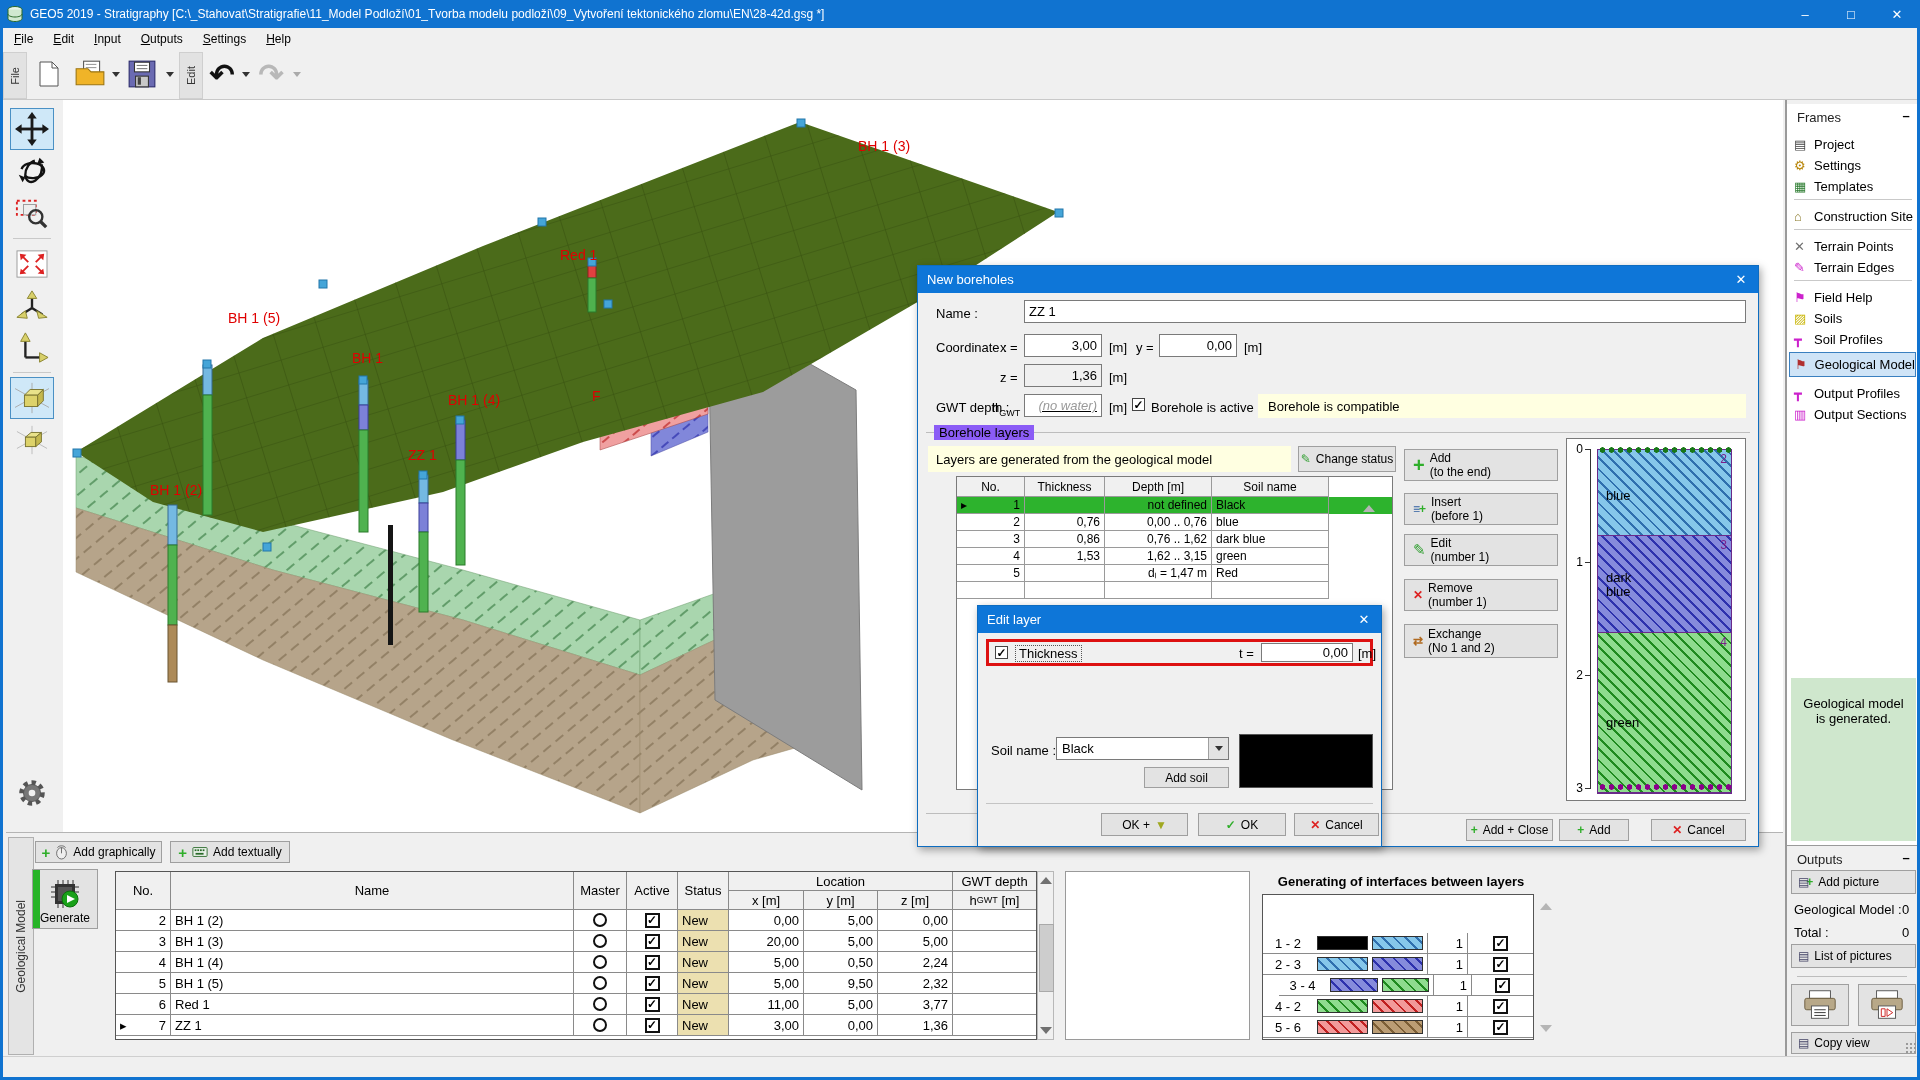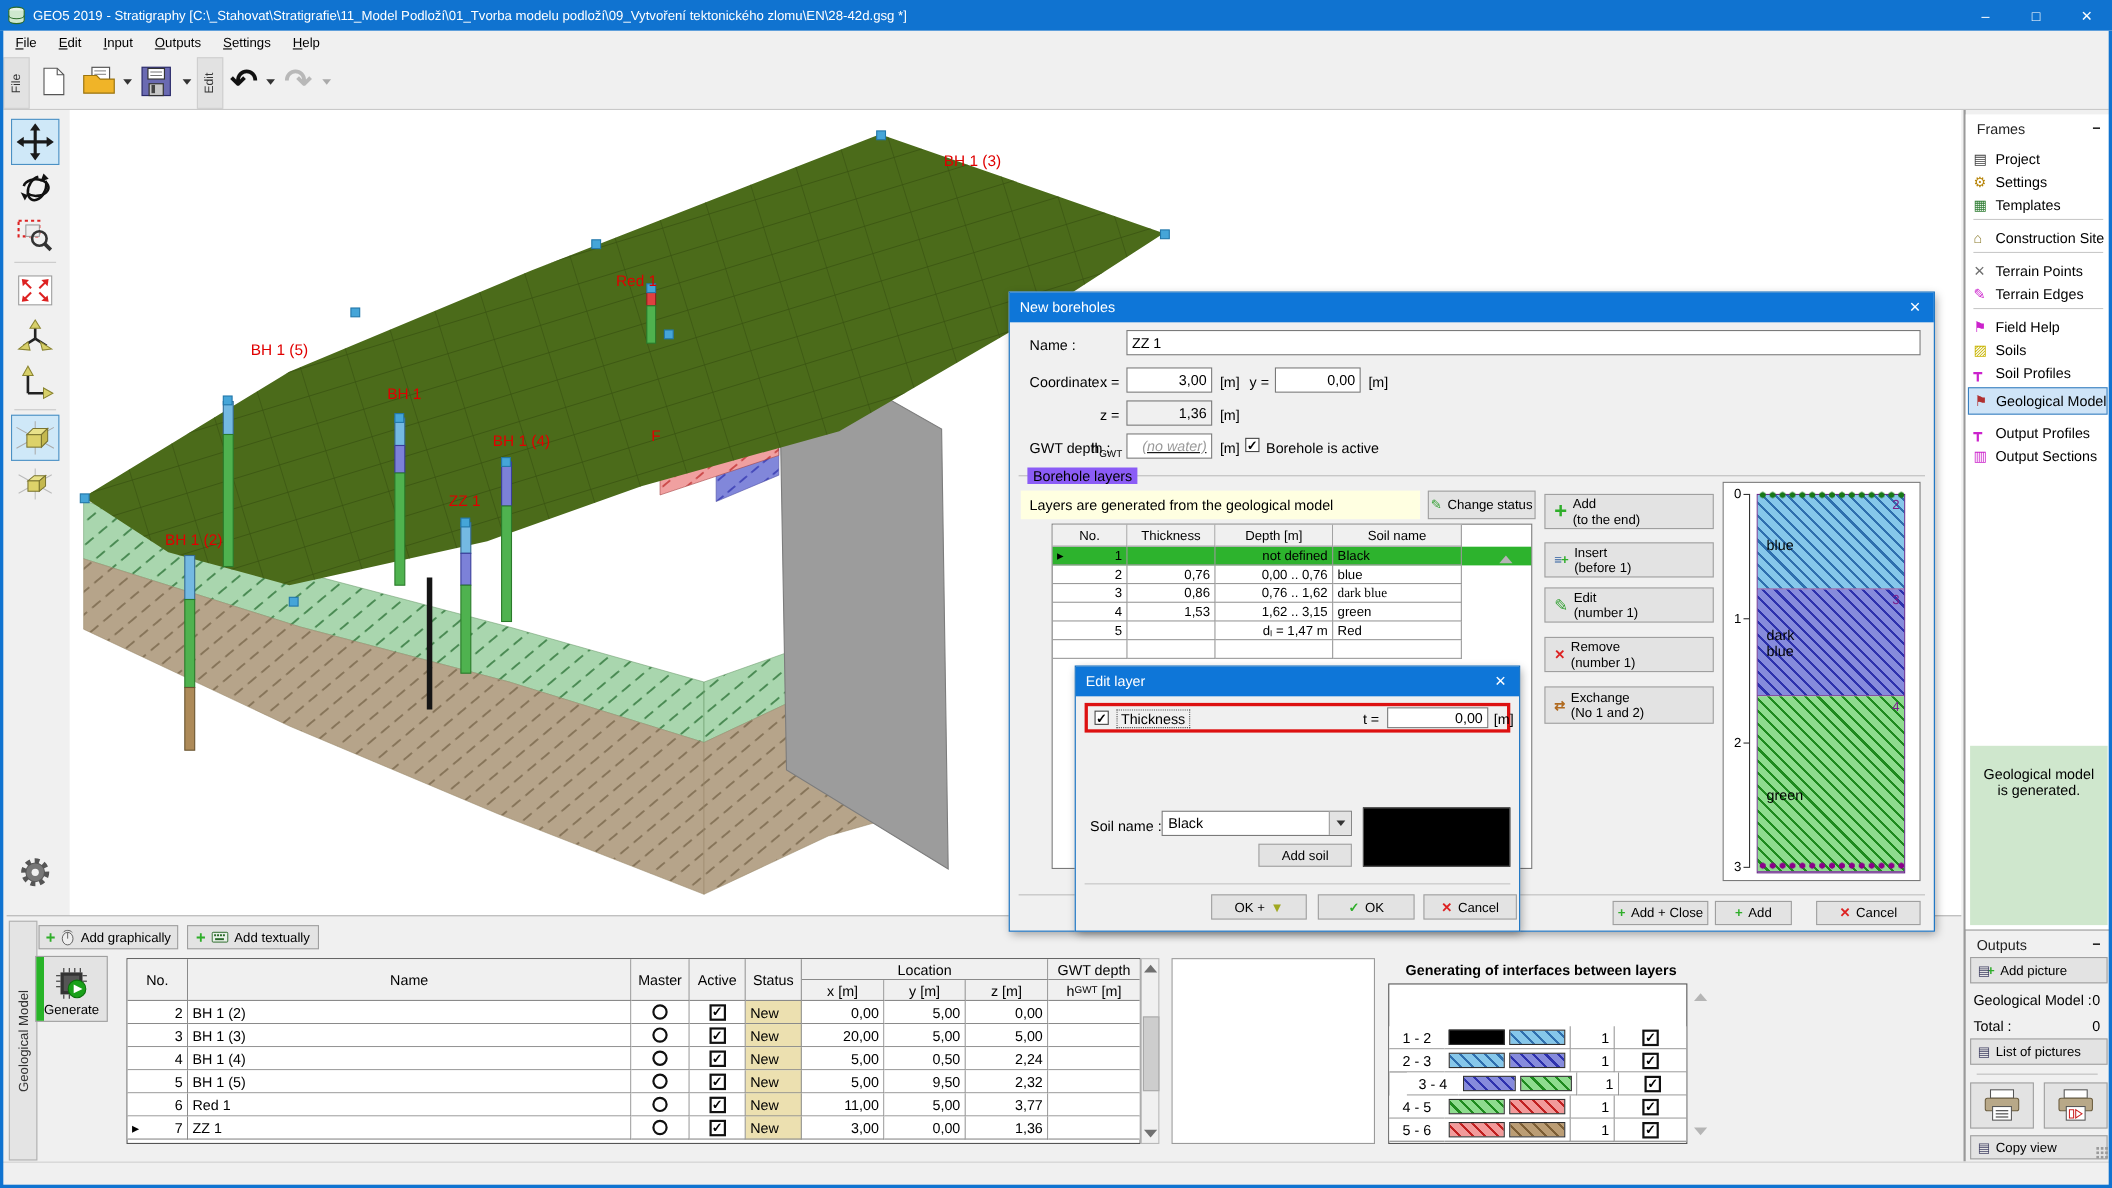--- a/index.html
+++ b/index.html
@@ -579,21 +579,21 @@
           <div class="bt-c" style="width:115px;gap:4px;">
               <span class="hx sw-purple" style="width:52px;height:14px;"></span>
               <span class="hx sw-green" style="width:52px;height:14px;"></span>
             </div>
           <div class="bt-c" style="width:40px;justify-content:flex-end;">1</div>
           <div class="bt-c" style="width:65px;justify-content:center;border-right:none;">
               <span class="chk bold on"></span>
             </div>
         </div>
         <div style="display:flex;height:21px;">
-          <div class="bt-c" style="width:50px;justify-content:center;border-right:none;">4 - 5</div>
+          <div class="bt-c" style="width:50px;justify-content:center;border-right:none;">4 - 2</div>
           <div class="bt-c" style="width:115px;gap:4px;">
               <span class="hx sw-green" style="width:52px;height:14px;"></span>
               <span class="hx sw-red" style="width:52px;height:14px;"></span>
             </div>
           <div class="bt-c" style="width:40px;justify-content:flex-end;">1</div>
           <div class="bt-c" style="width:65px;justify-content:center;border-right:none;">
               <span class="chk bold on"></span>
             </div>
         </div>
         <div style="display:flex;height:21px;">
@@ -737,20 +737,21 @@
     <div class="lbl" style="left:82px;top:104px;">z =</div>
     <input class="inp num dis abs" style="left: 106px; top: 98px; width: 78px; height: 23px;" value="1,36">
     <div class="lbl unit" style="left:191px;top:104px;">[m]</div>
 
     <div class="lbl" style="left:18px;top:134px;">GWT depth :</div>
     <div class="lbl" style="left:74px;top:134px;"><span>h</span><sub>GWT</sub> <span>=</span></div>
     <input class="inp abs" style="left: 106px; top: 128px; width: 78px; height: 23px; text-decoration: underline;" placeholder="(no water)">
     <div class="lbl unit" style="left:191px;top:134px;">[m]</div>
     <span class="chk on abs" style="left:214px;top:132px;"></span>
     <div class="lbl" style="left:233px;top:134px;">Borehole is active</div>
+    <div class="ylw abs" style="left:340px;top:128px;width:488px;height:24px;padding-left:10px;">Borehole is compatible</div>
 
     <div class="abs" style="left:8px;top:166px;width:824px;height:1px;background:#bdbdbd;"></div>
     <div class="lbl" style="left:16px;top:159px;background:#8b5cf6;padding:0 5px;">Borehole layers</div>
 
     <div class="ylw abs" style="left:10px;top:180px;width:363px;height:26px;padding-left:8px;">Layers are generated from the geological model</div>
     <div class="btn abs" style="left:380px;top:180px;width:98px;height:26px;">
       <span class="ic" style="color:#2e9e2e;">✎</span>
       <span>Change status</span>
     </div>
 
@@ -773,21 +774,21 @@
       <div class="dtr">
         <div class="dtc num-c" style="width:68px;">2</div>
         <div class="dtc num-c" style="width:80px;">0,76</div>
         <div class="dtc num-c" style="width:107px;">0,00 .. 0,76</div>
         <div class="dtc" style="width:117px;">blue</div>
       </div>
       <div class="dtr">
         <div class="dtc num-c" style="width:68px;">3</div>
         <div class="dtc num-c" style="width:80px;">0,86</div>
         <div class="dtc num-c" style="width:107px;">0,76 .. 1,62</div>
-        <div class="dtc" style="width:117px;font-family:Liberation Serif, serif;">dark blue</div>
+        <div class="dtc" style="width:117px;">dark blue</div>
       </div>
       <div class="dtr">
         <div class="dtc num-c" style="width:68px;">4</div>
         <div class="dtc num-c" style="width:80px;">1,53</div>
         <div class="dtc num-c" style="width:107px;">1,62 .. 3,15</div>
         <div class="dtc" style="width:117px;">green</div>
       </div>
       <div class="dtr">
         <div class="dtc num-c" style="width:68px;">5</div>
         <div class="dtc num-c" style="width:80px;"></div>

